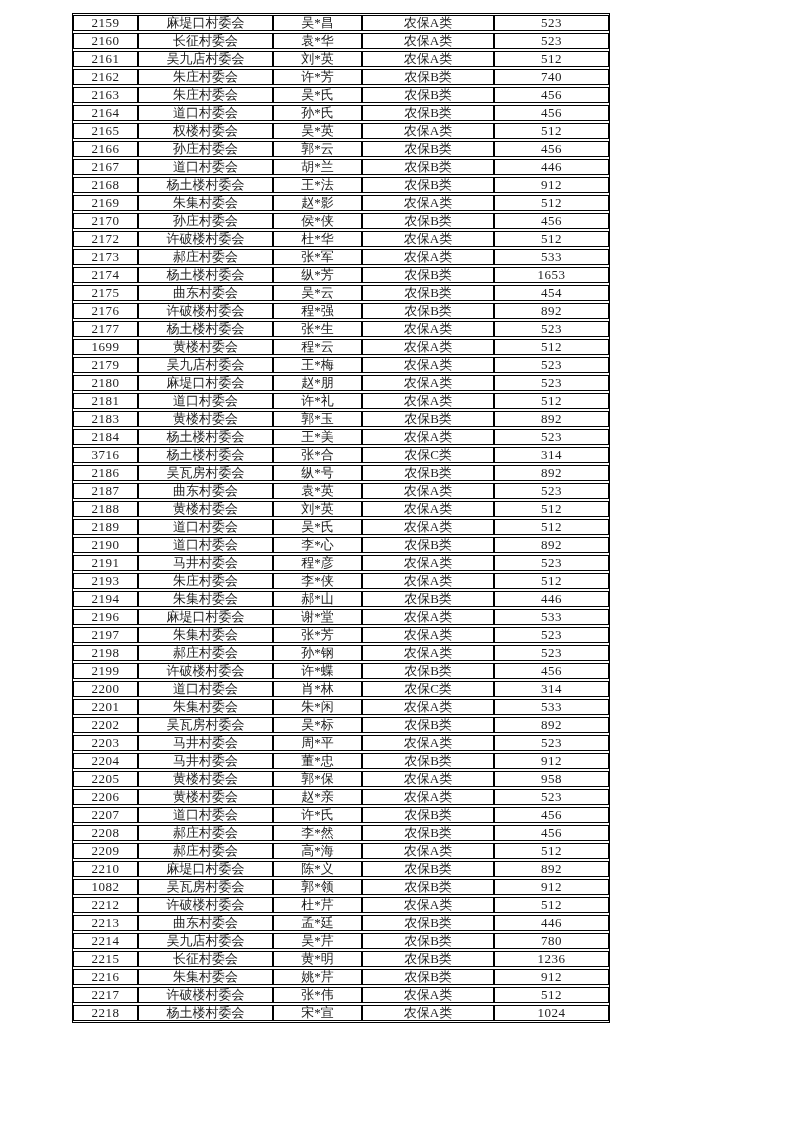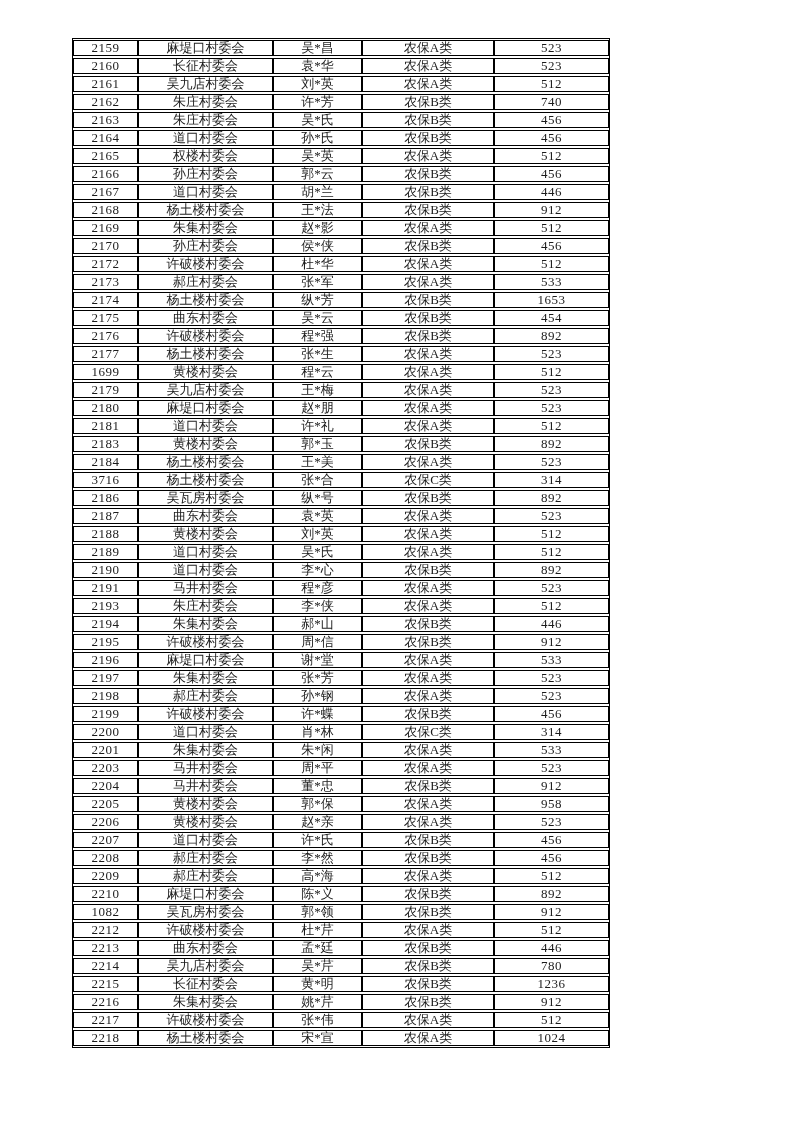--- a/index.html
+++ b/index.html
@@ -14,21 +14,20 @@
     background: #ffffff;
     font-family: "Liberation Serif", "DejaVu Serif", serif;
     color: #1c1c1c;
     overflow: hidden;
   }
   .table-wrap {
     position: absolute;
     left: 72px;
     top: 13px;
     border: 1.5px solid #000;
-    margin-top: 25px;
   }
   table.data-table {
     border-collapse: separate;
     border-spacing: 0 2px;
     table-layout: fixed;
     width: 536px;
     margin: -1px 0;
   }
   table.data-table td {
     box-sizing: border-box;
@@ -285,27 +284,20 @@
             <td class="col-amount">512</td>
           </tr>
           <tr>
             <td class="col-serial">2194</td>
             <td class="col-village">朱集村委会</td>
             <td class="col-name">郝*山</td>
             <td class="col-category">农保B类</td>
             <td class="col-amount">446</td>
           </tr>
           <tr>
-            <td class="col-serial">2195</td>
-            <td class="col-village">许破楼村委会</td>
-            <td class="col-name">周*信</td>
-            <td class="col-category">农保B类</td>
-            <td class="col-amount">912</td>
-          </tr>
-          <tr>
             <td class="col-serial">2196</td>
             <td class="col-village">麻堤口村委会</td>
             <td class="col-name">谢*堂</td>
             <td class="col-category">农保A类</td>
             <td class="col-amount">533</td>
           </tr>
           <tr>
             <td class="col-serial">2197</td>
             <td class="col-village">朱集村委会</td>
             <td class="col-name">张*芳</td>
@@ -332,20 +324,27 @@
             <td class="col-name">肖*林</td>
             <td class="col-category">农保C类</td>
             <td class="col-amount">314</td>
           </tr>
           <tr>
             <td class="col-serial">2201</td>
             <td class="col-village">朱集村委会</td>
             <td class="col-name">朱*闲</td>
             <td class="col-category">农保A类</td>
             <td class="col-amount">533</td>
+          </tr>
+          <tr>
+            <td class="col-serial">2202</td>
+            <td class="col-village">吴瓦房村委会</td>
+            <td class="col-name">吴*标</td>
+            <td class="col-category">农保B类</td>
+            <td class="col-amount">892</td>
           </tr>
           <tr>
             <td class="col-serial">2203</td>
             <td class="col-village">马井村委会</td>
             <td class="col-name">周*平</td>
             <td class="col-category">农保A类</td>
             <td class="col-amount">523</td>
           </tr>
           <tr>
             <td class="col-serial">2204</td>

